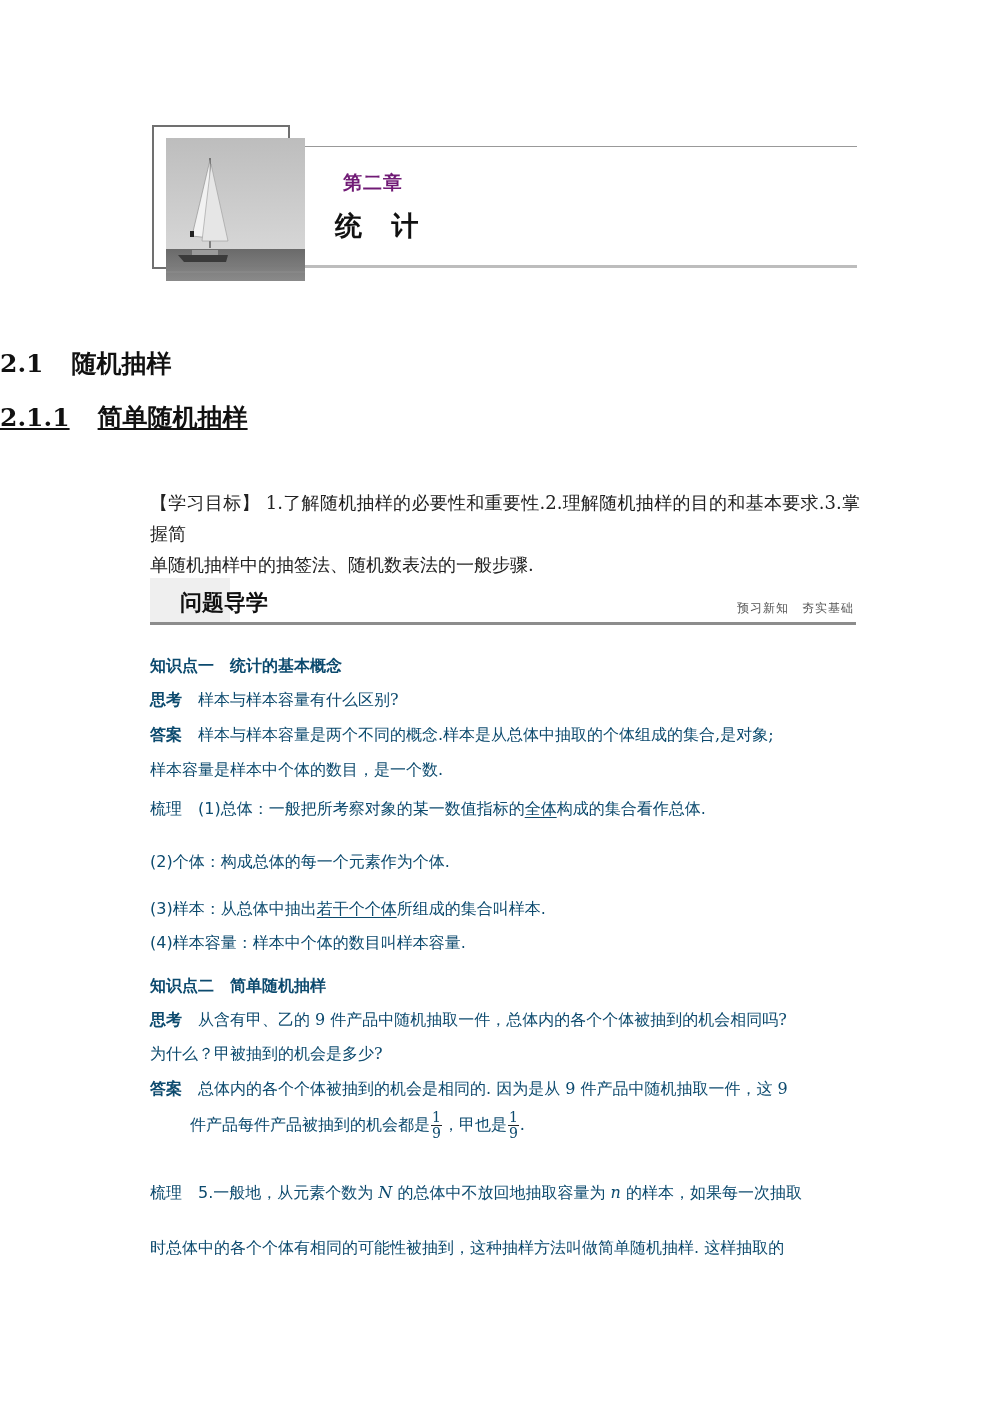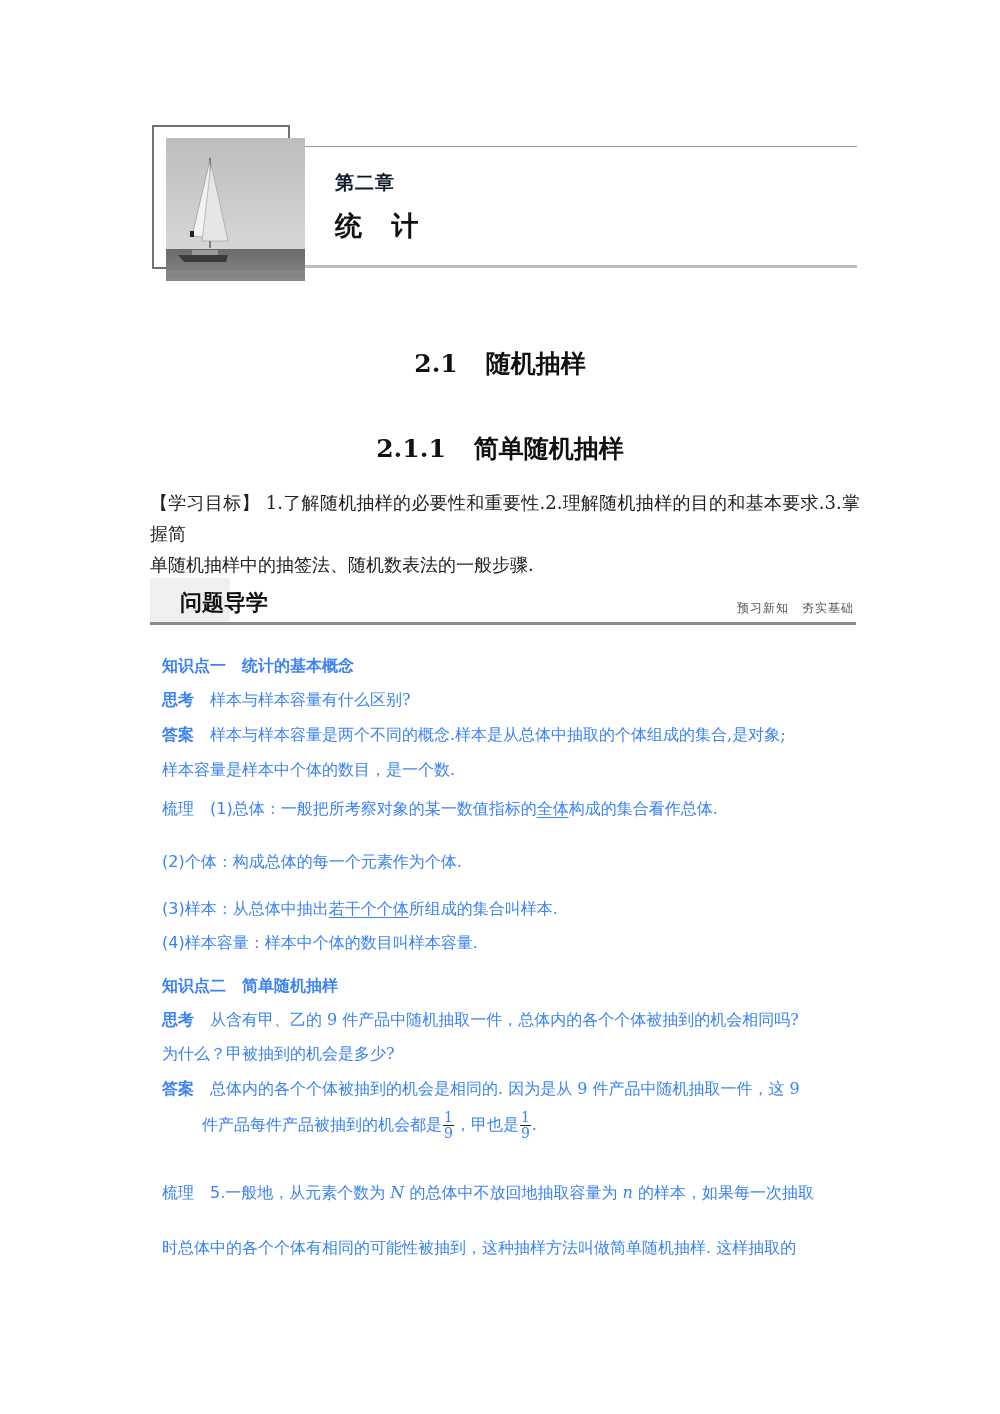--- a/index.html
+++ b/index.html
@@ -5,43 +5,43 @@
   html, body { margin: 0; padding: 0; background: #ffffff; }
   body { width: 1000px; height: 1414px; position: relative; overflow: hidden;
          font-family: "DejaVu Serif", "Liberation Serif", serif; color: #1a1a1a; }
 
   
   .chap-frame { position: absolute; left: 152px; top: 125px; width: 138px; height: 144px;
                 border: 2px solid #707070; border-right: 2px solid #707070; box-sizing: border-box; }
   .chap-img { position: absolute; left: 166px; top: 138px; width: 139px; height: 143px; overflow: hidden; }
   .chap-line-top { position: absolute; left: 305px; top: 146px; width: 552px; height: 1px; background: #999; }
   .chap-line-bot { position: absolute; left: 305px; top: 265px; width: 552px; height: 3px; background: #bdbdbd; }
-  .chap-num { position: absolute; left: 335px; top: 170px; font-family: "DejaVu Sans", sans-serif;
-              font-size: 19px; color: #0f172a; font-weight: bold; letter-spacing: 1px; }
+  .chap-num { position: absolute; left: 343px; top: 170px; font-family: "DejaVu Sans", sans-serif;
+              font-size: 19px; color: #701a75; font-weight: bold; letter-spacing: 1px; }
   .chap-title { position: absolute; left: 335px; top: 208px; font-family: "DejaVu Sans", sans-serif;
                 font-size: 27px; font-weight: bold; color: #111; letter-spacing: 10px; }
 
-  .sec-title { position: absolute; left: 0; width: 1000px; text-align: center; font-weight: bold; color: #111; }
+  .sec-title { position: absolute; left: 0; width: 1000px; text-align: left; font-weight: bold; color: #111; }
   .sec-title.t1 { top: 347px; font-size: 25px; }
-  .sec-title.t2 { top: 432px; font-size: 25px; }
+  .sec-title.t2 { top: 401px; font-size: 25px; text-decoration: underline; }
   .sec-title .num { margin-right: 28px; }
 
   .para { position: absolute; left: 150px; width: 710px; font-size: 18px; line-height: 20px; color: #222; }
 
   .goal { top: 487px; line-height: 31px; text-align: justify; }
 
   
   .bar-box { position: absolute; left: 150px; top: 578px; width: 80px; height: 44px; background: #efefef; }
   .bar-title { position: absolute; left: 180px; top: 588px; font-family: "DejaVu Sans", sans-serif;
                font-size: 22px; font-weight: bold; color: #111; }
   .bar-sub { position: absolute; right: 146px; top: 600px; font-family: "DejaVu Sans", sans-serif;
              font-size: 12px; color: #555; letter-spacing: 1px; }
   .bar-line { position: absolute; left: 150px; top: 622px; width: 706px; height: 3px; background: #8c8c8c; }
 
-  .line { position: absolute; left: 162px; font-size: 16px; color: #3b82f6; white-space: nowrap; }
+  .line { position: absolute; left: 150px; font-size: 16px; color: #0c4a6e; white-space: nowrap; }
   .sans { font-family: "DejaVu Sans", sans-serif; }
   .b { font-weight: bold; font-family: "DejaVu Sans", sans-serif; }
   .lbl { margin-right: 16px; }
   .u { text-decoration: underline; text-underline-offset: 3px; }
   .frac { display: inline-block; vertical-align: middle; text-align: center; font-size: 14px; line-height: 15px; margin: 0 1px; }
   .frac span { display: block; }
   .frac .n { border-bottom: 1px solid #222; padding: 0 1px; }
   .it { font-style: italic; }
 </style>
 </head>

